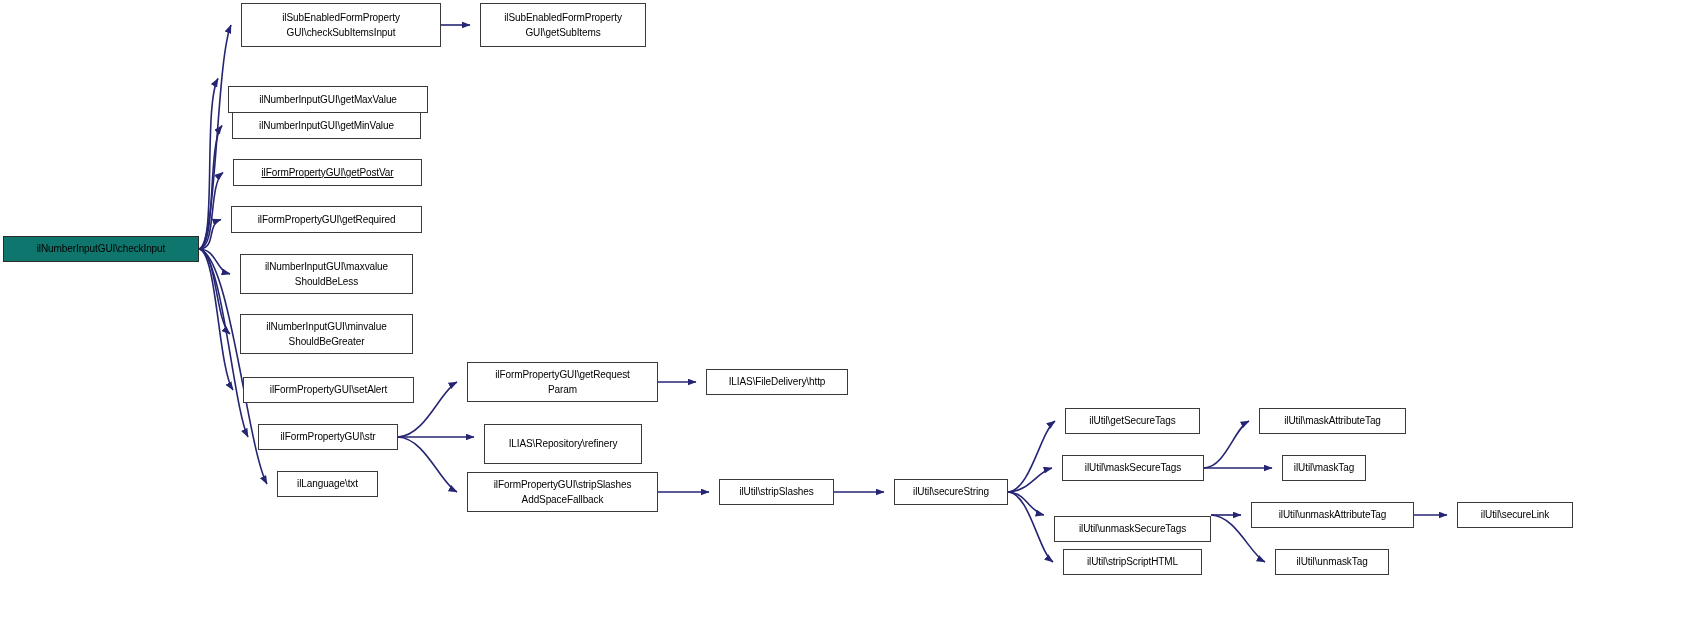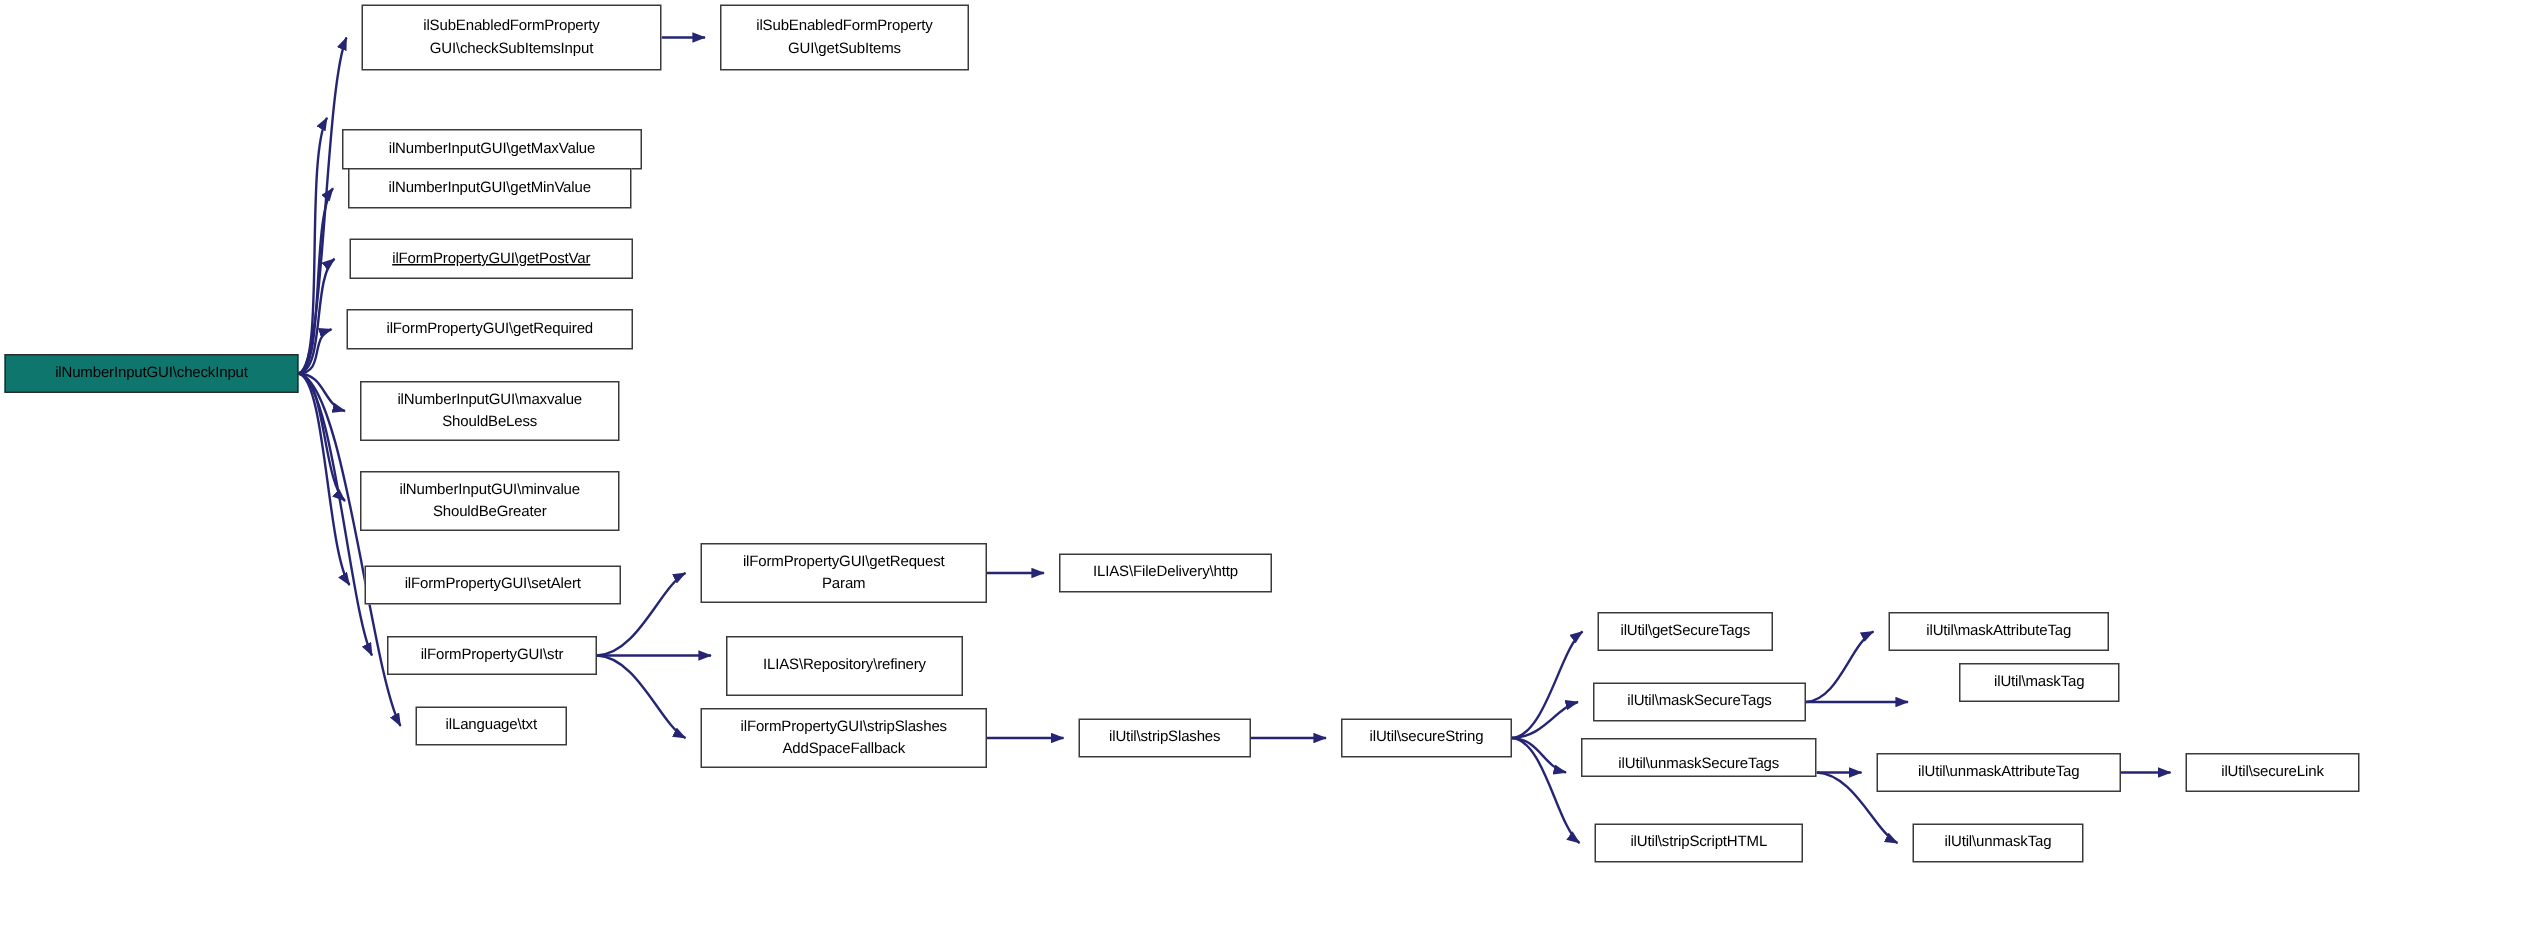--- a/index.html
+++ b/index.html
@@ -94,23 +94,23 @@
       <div class="node" style="left: 258px; top: 424px; width: 140px; height: 26px;"><span class="lbl">ilFormPropertyGUI\str</span></div>
       <div class="node" style="left: 277px; top: 471px; width: 101px; height: 26px;"><span class="lbl">ilLanguage\txt</span></div>
       <div class="node" style="left: 467px; top: 362px; width: 191px; height: 40px;"><span class="lbl">ilFormPropertyGUI\getRequest
 Param</span></div>
       <div class="node" style="left: 706px; top: 369px; width: 142px; height: 26px;"><span class="lbl">ILIAS\FileDelivery\http</span></div>
       <div class="node" style="left: 484px; top: 424px; width: 158px; height: 40px;"><span class="lbl">ILIAS\Repository\refinery</span></div>
       <div class="node" style="left: 467px; top: 472px; width: 191px; height: 40px;"><span class="lbl">ilFormPropertyGUI\stripSlashes
 AddSpaceFallback</span></div>
       <div class="node" style="left: 719px; top: 479px; width: 115px; height: 26px;"><span class="lbl">ilUtil\stripSlashes</span></div>
       <div class="node" style="left: 894px; top: 479px; width: 114px; height: 26px;"><span class="lbl">ilUtil\secureString</span></div>
-      <div class="node" style="left: 1065px; top: 408px; width: 117px; height: 26px;"><span class="lbl">ilUtil\getSecureTags</span></div>
+      <div class="node" style="left: 1065px; top: 408px; width: 135px; height: 26px;"><span class="lbl">ilUtil\getSecureTags</span></div>
       <div class="node" style="left: 1062px; top: 455px; width: 142px; height: 26px;"><span class="lbl">ilUtil\maskSecureTags</span></div>
-      <div class="node" style="left: 1054px; top: 492px; width: 157px; height: 26px; align-items: flex-end;"><span class="lbl">ilUtil\unmaskSecureTags</span></div>
+      <div class="node" style="left: 1054px; top: 516px; width: 157px; height: 26px;"><span class="lbl">ilUtil\unmaskSecureTags</span></div>
       <div class="node" style="left: 1063px; top: 549px; width: 139px; height: 26px;"><span class="lbl">ilUtil\stripScriptHTML</span></div>
       <div class="node" style="left: 1259px; top: 408px; width: 147px; height: 26px;"><span class="lbl">ilUtil\maskAttributeTag</span></div>
-      <div class="node" style="left: 1282px; top: 442px; width: 107px; height: 26px; margin-left: 24px;"><span class="lbl">ilUtil\maskTag</span></div>
+      <div class="node" style="left: 1282px; top: 455px; width: 84px; height: 26px;"><span class="lbl">ilUtil\maskTag</span></div>
       <div class="node" style="left: 1251px; top: 502px; width: 163px; height: 26px;"><span class="lbl">ilUtil\unmaskAttributeTag</span></div>
       <div class="node" style="left: 1275px; top: 549px; width: 114px; height: 26px;"><span class="lbl">ilUtil\unmaskTag</span></div>
       <div class="node" style="left: 1457px; top: 502px; width: 116px; height: 26px; justify-content: center;"><span class="lbl">ilUtil\secureLink</span></div>
     </div>
 </div>
 
 </body></html>

